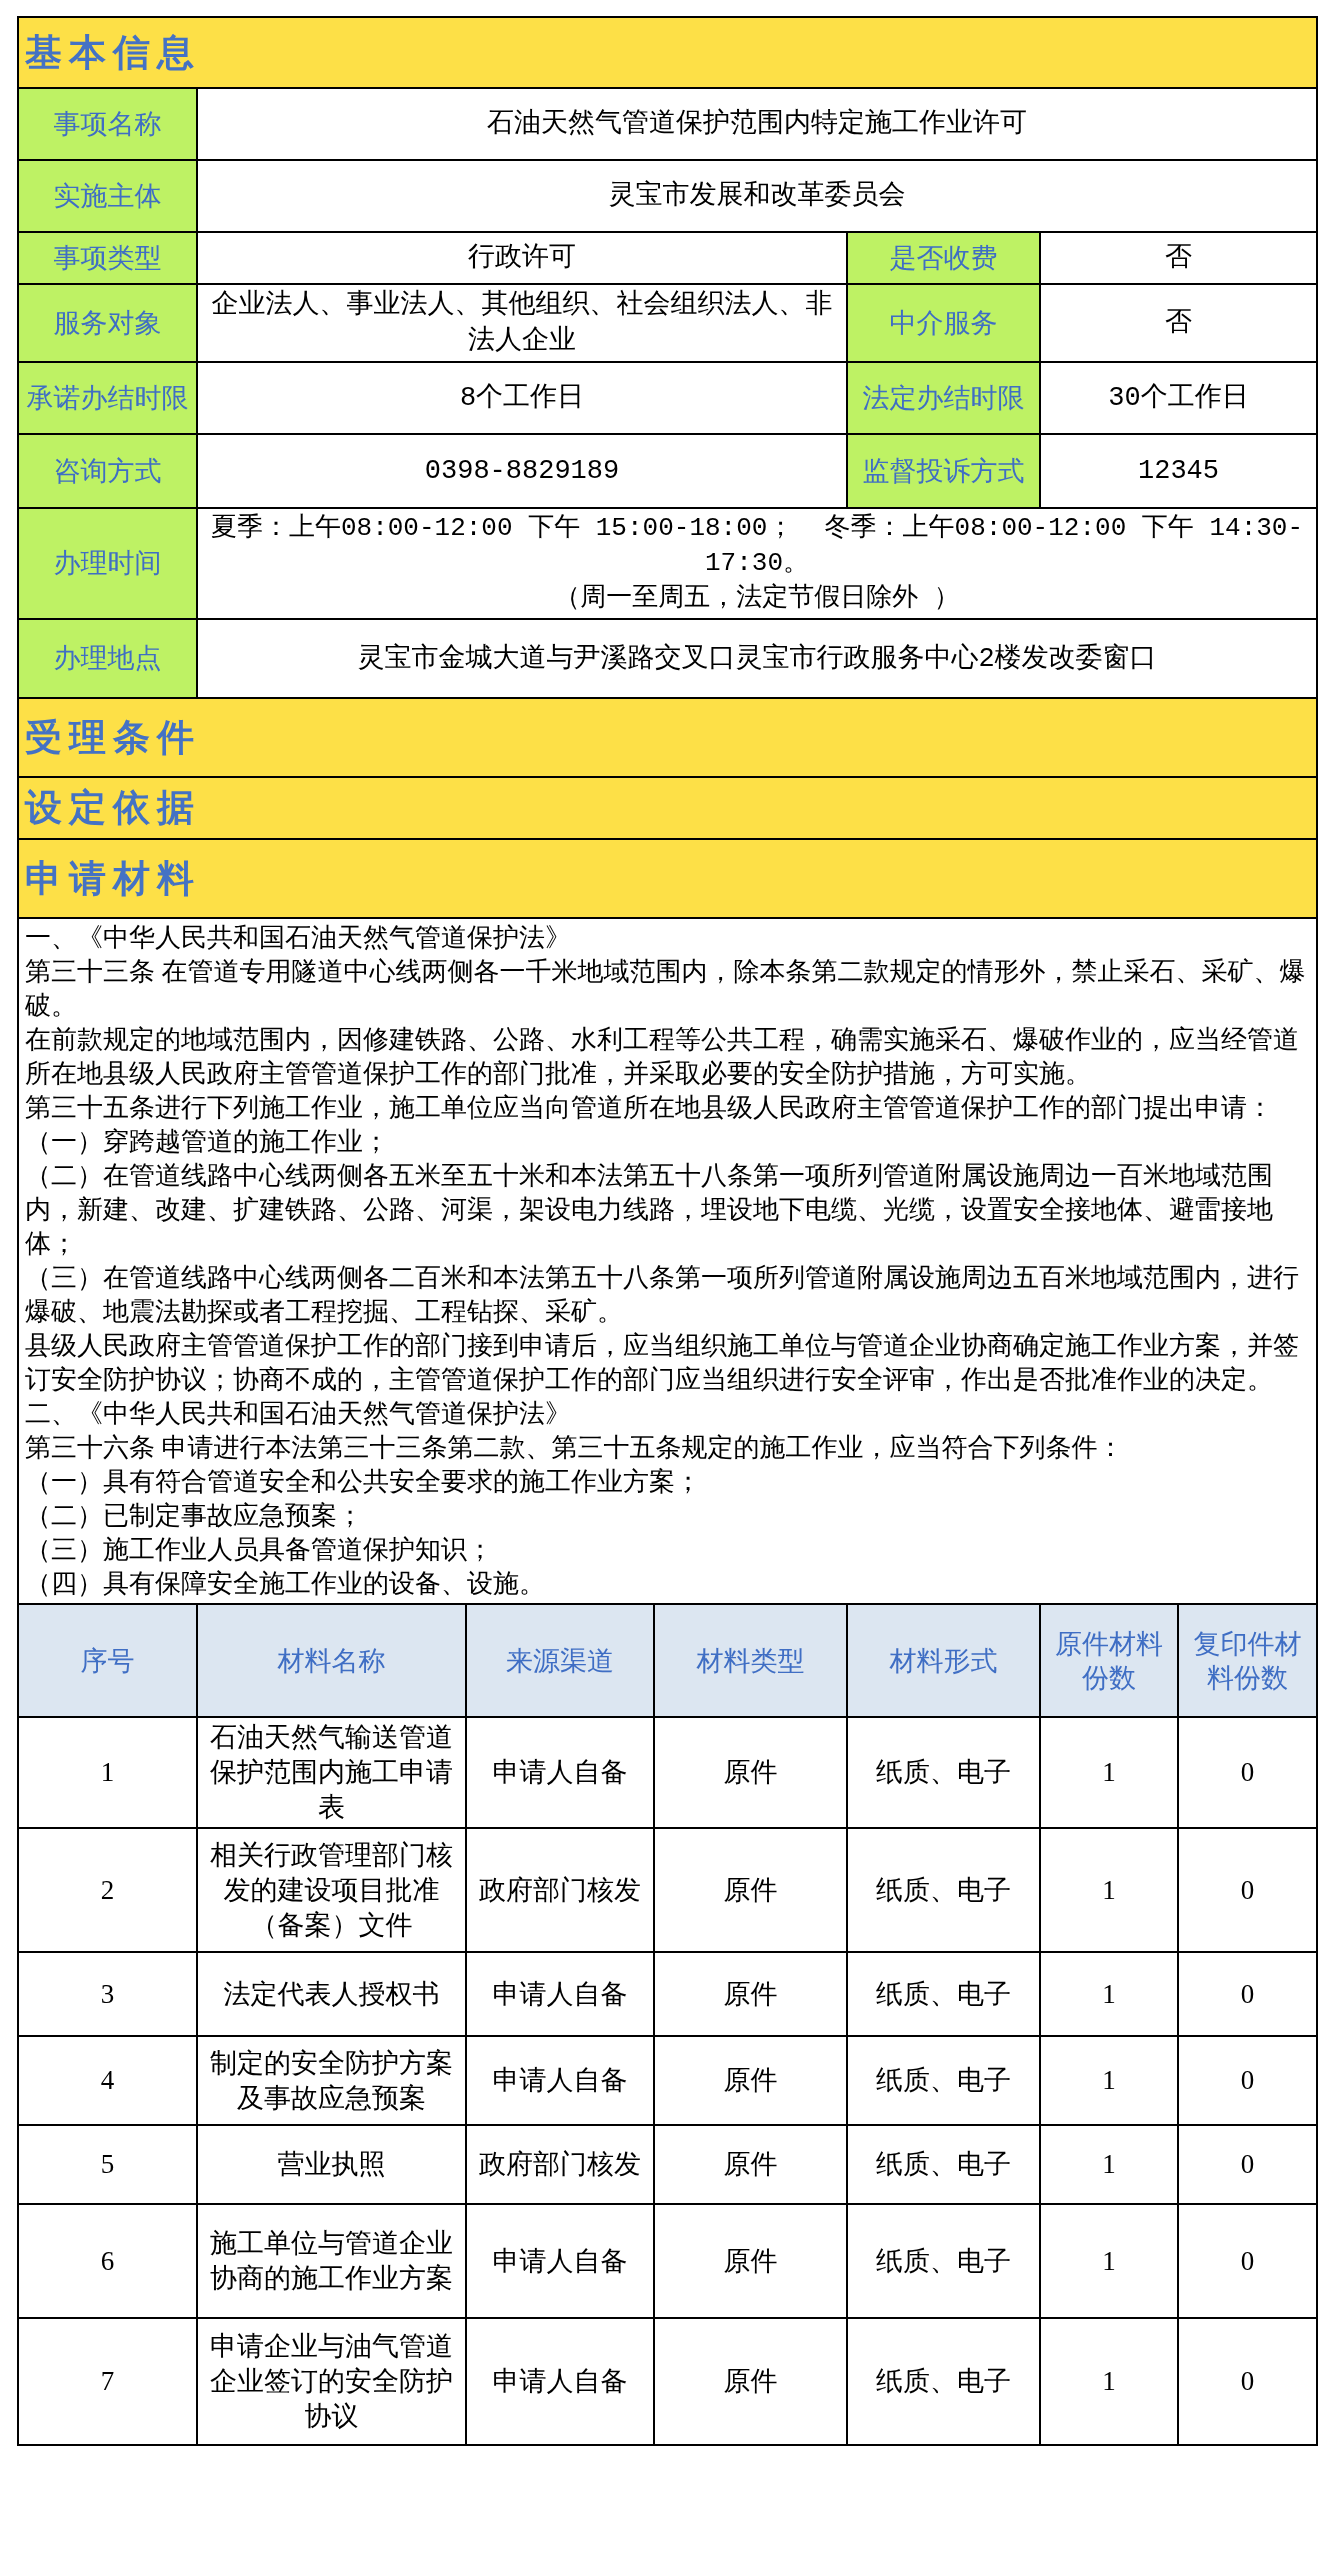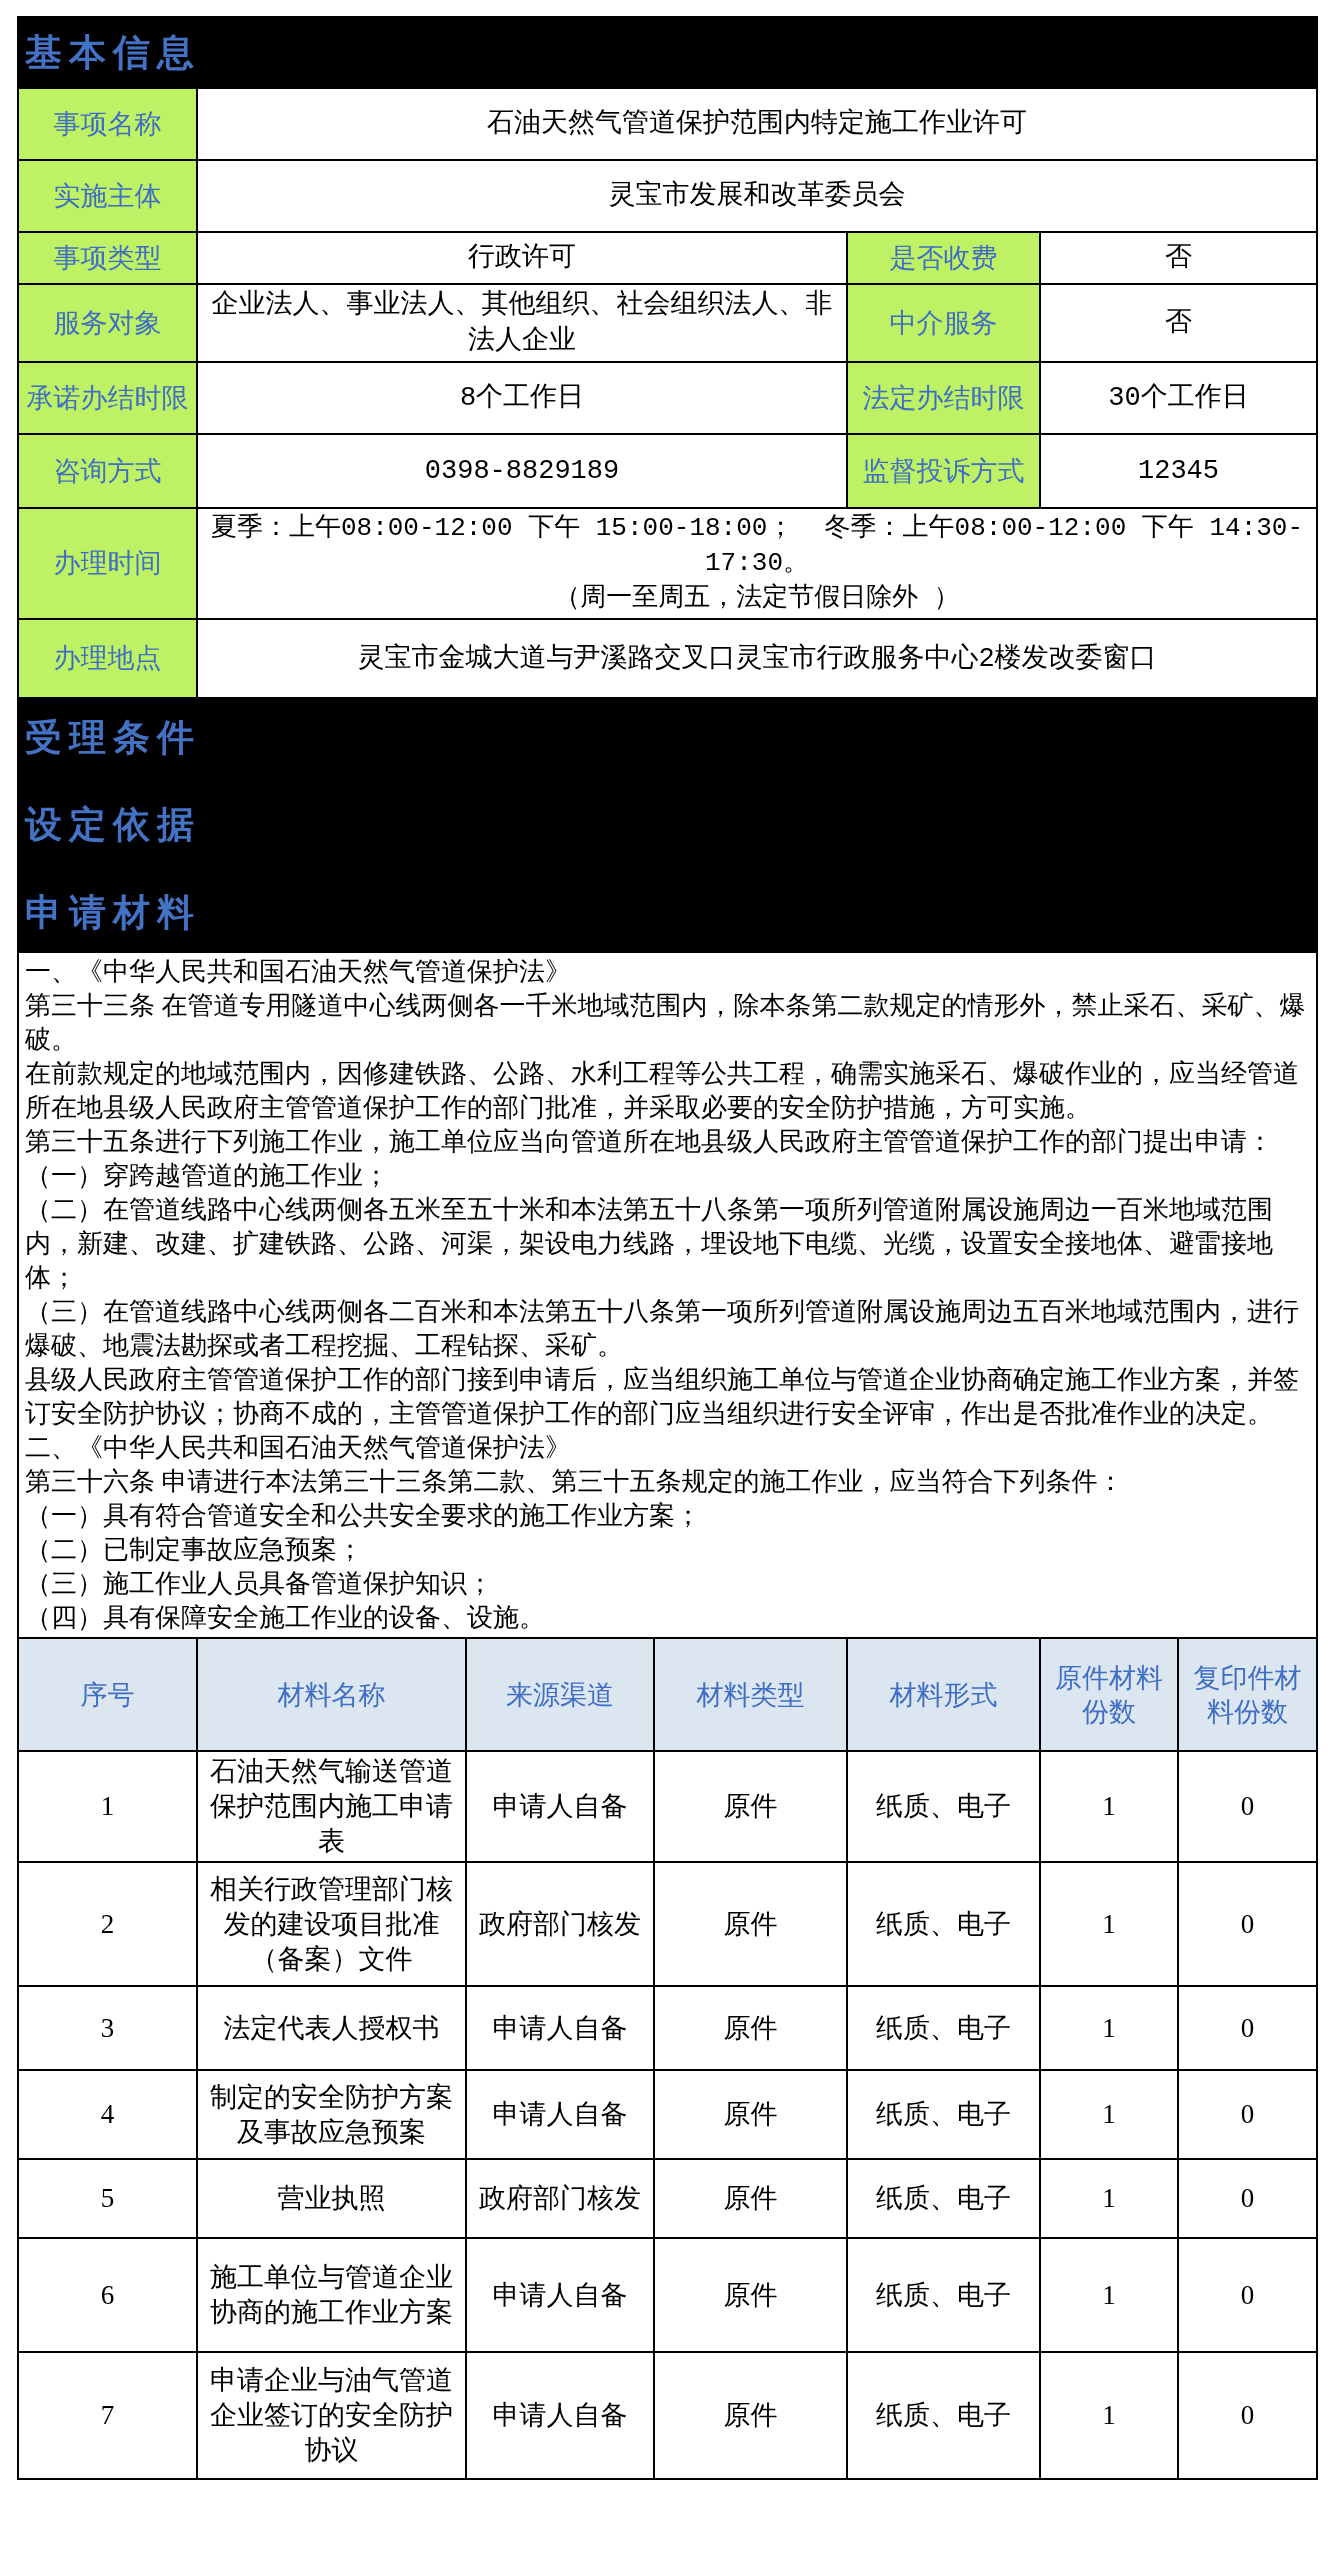--- a/index.html
+++ b/index.html
@@ -28,21 +28,21 @@
     padding: 2px 6px;
     box-sizing: border-box;
   }
   td.section-title {
     font-family: Liberation Mono, monospace;
     font-weight: bold;
     font-size: 37px;
     letter-spacing: 7px;
     color: #4472c4;
     padding: 10px 10px 10px 16px;
-    background: #000000;
+    background: #fde047;
   }
   td.label {
     background: #bef264;
     color: #3f6ec4;
     text-align: center;
     vertical-align: middle;
     font-size: 27px;
     line-height: 33px;
   }
   td.value {
@@ -145,21 +145,21 @@
 
       <tr style="height:79px">
         <td class="label">办理地点</td>
         <td class="value" colspan="6">灵宝市金城大道与尹溪路交叉口灵宝市行政服务中心2楼发改委窗口</td>
       </tr>
 
       <tr style="height:79px">
         <td class="section-title" colspan="7">受理条件</td>
       </tr>
 
-      <tr style="height:96px">
+      <tr style="height:62px">
         <td class="section-title" colspan="7">设定依据</td>
       </tr>
       <tr style="height:79px">
         <td class="section-title" colspan="7">申请材料</td>
       </tr>
 
       <tr style="height:643px">
         <td class="content" colspan="7">一、《中华人民共和国石油天然气管道保护法》
 第三十三条 在管道专用隧道中心线两侧各一千米地域范围内，除本条第二款规定的情形外，禁止采石、采矿、爆破。
 在前款规定的地域范围内，因修建铁路、公路、水利工程等公共工程，确需实施采石、爆破作业的，应当经管道所在地县级人民政府主管管道保护工作的部门批准，并采取必要的安全防护措施，方可实施。

